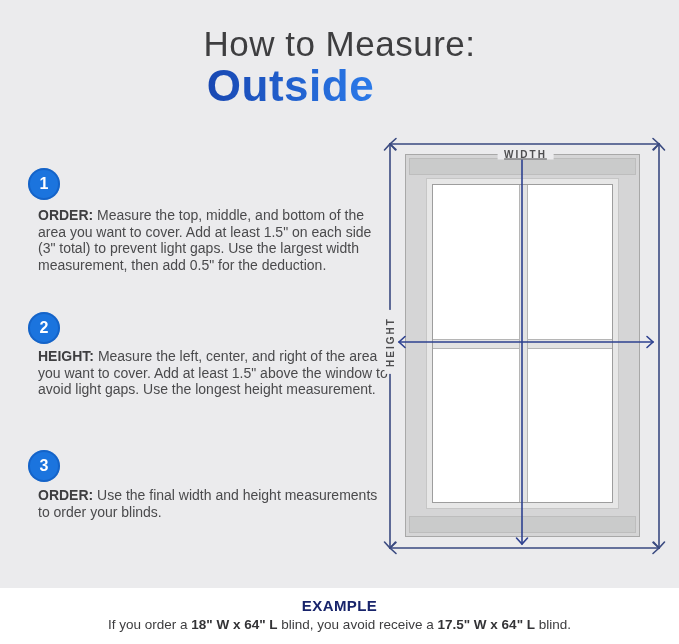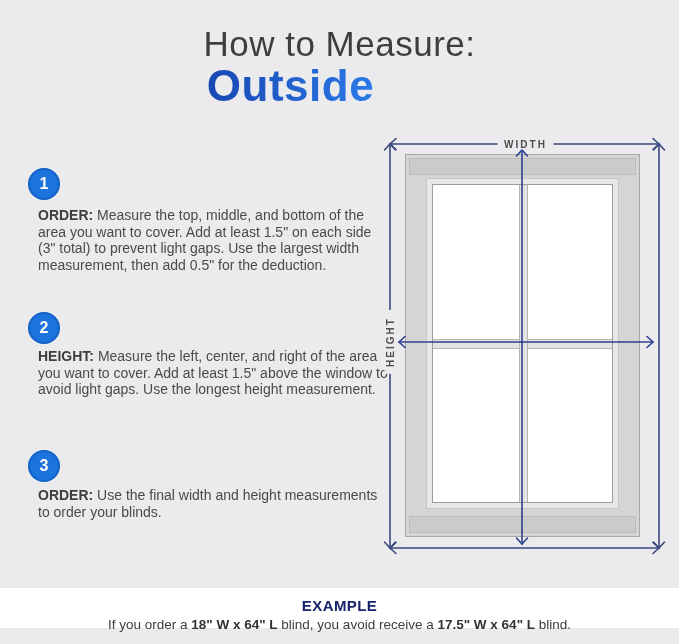--- a/index.html
+++ b/index.html
@@ -72,26 +72,26 @@
     background:#e3e3e3;border-left:1px solid #b5b5b5;border-right:1px solid #b5b5b5;
     box-sizing:border-box;
   }
   .arrows-svg{position:absolute;left:0;top:0;pointer-events:none;}
   .measure-label{
     position:absolute;z-index:3;
     background:#ebebed;padding:0 7px;
     font-size:10px;font-weight:700;letter-spacing:2px;color:#4e4e50;
     white-space:nowrap;
   }
-  .width-label{left:50%;top:9px;transform:translate(-50%,-50%);}
+  .width-label{left:50%;top:19px;transform:translate(-50%,-50%);text-decoration:underline;}
   .height-label{left:7px;top:207px;transform:translate(-50%,-50%) rotate(-90deg);}
 
   
   .footer{
-    left:0;top:588px;width:679px;height:40px;background:#ffffff;
+    left:0;top:588px;width:679px;height:56px;background:#ffffff;
     text-align:center;
   }
   .example-heading{
     margin-top:9px;
     font-size:15px;font-weight:700;letter-spacing:.4px;
     color:var(--example-navy,#18246b);
   }
   .example-body{
     margin-top:3px;
     font-size:13.5px;color:#3d3d3f;

